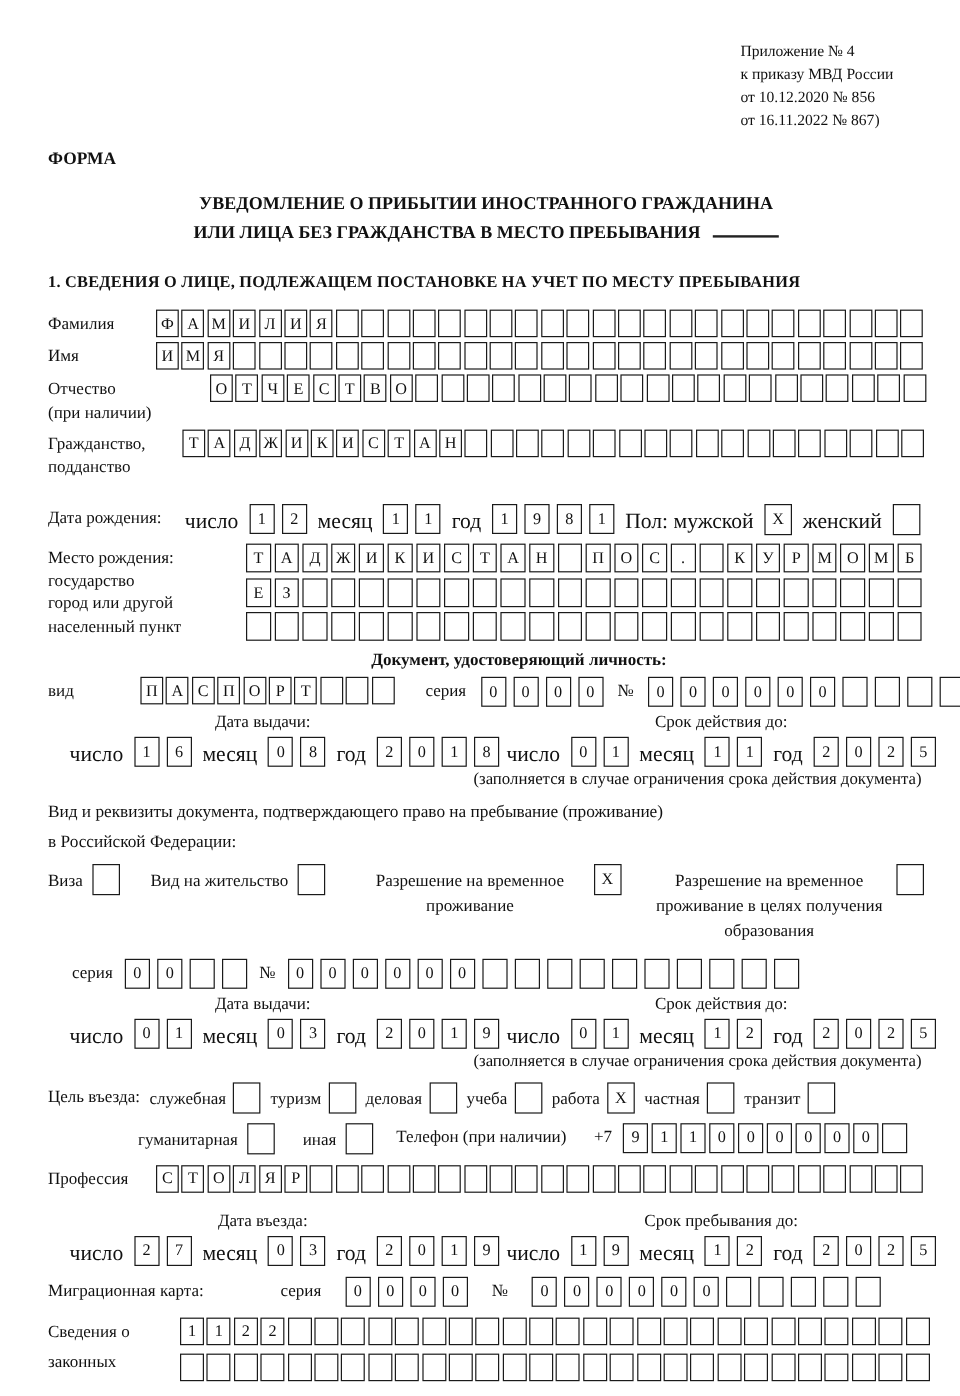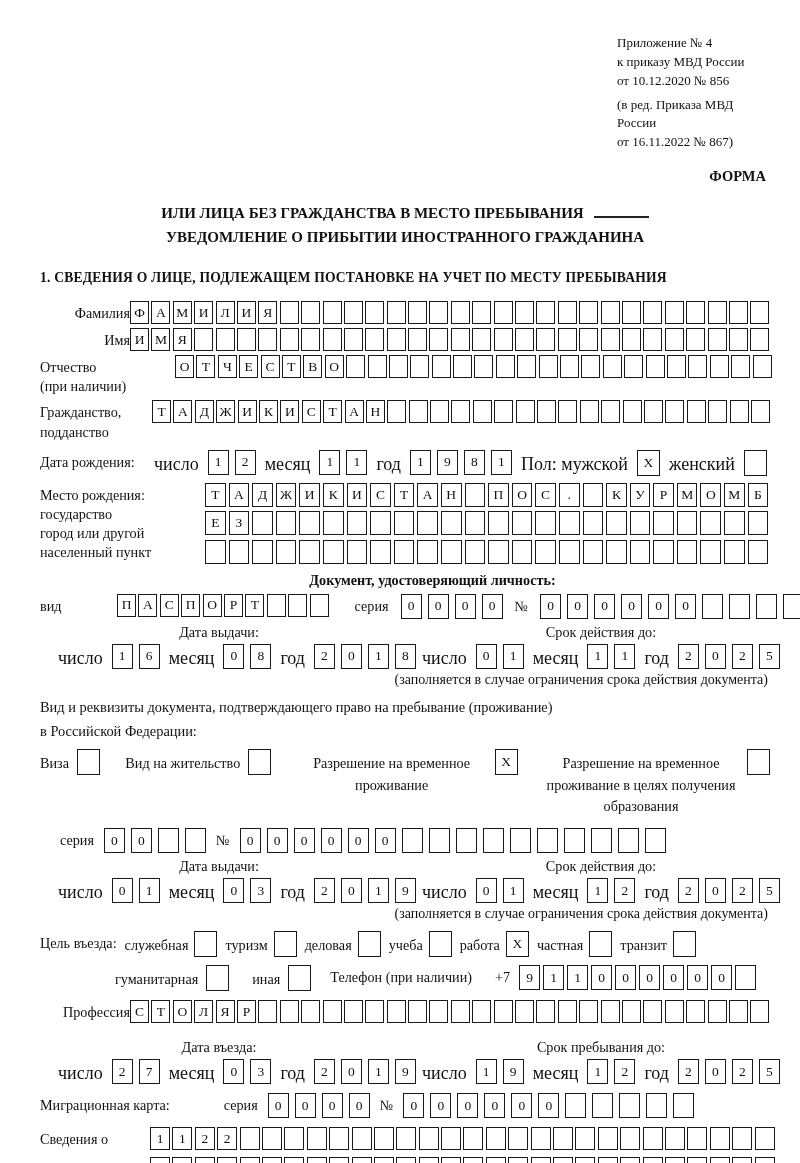--- a/index.html
+++ b/index.html
@@ -8,52 +8,52 @@
     width:800px; height:1163px; overflow:hidden;
     color:#111; font-family:"Liberation Serif","DejaVu Serif",serif;
     font-size:14px;
   }
   .page { padding:34px 30px 0 40px; width:800px; }
 
   
   .annex { margin-left:577px; font-size:13px; line-height:1.45; }
   .annex .gap { margin-top:5px; }
 
-  .forma { text-align:right; padding-right:4px; font-weight:bold; font-size:14.5px; margin-top:16px; }
+  .forma { padding-right:4px; font-weight:bold; font-size:14.5px; margin-top:16px; }
 
   .title { text-align:center; font-weight:bold; font-size:15px; line-height:1.6; margin-top:16px; }
   .blankline { display:inline-block; width:55px; border-bottom:2px solid #222; margin-left:10px; vertical-align:baseline; }
 
   .section1 { font-weight:bold; font-size:13.6px; margin-top:21px; letter-spacing:0.2px; white-space:nowrap; }
 
   
   .frow { display:flex; align-items:flex-start; margin-top:4px; }
   .flabel { flex:0 0 auto; line-height:1.35; padding-top:3px; font-size:14.2px; }
-  .w90{width:90px;text-align:right;} .w135{width:135px;} .w112{width:112px;} .w165{width:165px;} .w65{width:65px;} .w105{width:105px;}
+  .w90{width:90px;} .w135{width:135px;} .w112{width:112px;} .w165{width:165px;} .w65{width:65px;} .w105{width:105px;}
 
   
   .cellrow { display:inline-flex; gap:2.4px; flex:0 0 auto; }
   .cell {
     flex:0 0 auto; width:19px; height:23px; border:1.6px solid #1a1a1a;
     display:flex; align-items:center; justify-content:center;
     font-size:13.5px; background:#fff;
   }
   .cells-lg .cell { width:20.6px; height:24px; }
   .cells-lg { gap:3px; }
   .cells-md .cell { width:20px; }
   .cells-md { gap:2.4px; }
   .stack { display:flex; flex-direction:column; gap:4.5px; }
 
   
   .dlbl { padding-top:4px; flex:0 0 auto; font-size:18px; }
   .dcells { gap:6px; }
   .dcells .cell { width:21px; height:25px; }
   .chkbox .cell { width:23px; height:26px; }
 
-  .birthrow { display:flex; align-items:flex-start; gap:9px; margin-top:8px; }
+  .birthrow { display:flex; align-items:flex-start; gap:9px; margin-top:21px; }
 
   .doc-header { text-align:center; padding-left:55px; font-weight:bold; font-size:14.2px; margin-top:8px; }
 
   .inlbl { padding-top:4px; flex:0 0 auto; font-size:14.2px; }
 
   .dates-pair { display:flex; margin-top:5px;gap:24px; }
   .dhalf-l { width:358px; flex:0 0 auto; }
   .dhalf-r { flex:1; }
   .dtitle { text-align:center; font-size:14.2px; }
   .dgrp { display:flex; gap:9px; margin-top:3px; }
@@ -72,44 +72,43 @@
   .seriarow { display:flex; gap:10px; margin-top:11px; margin-left:20px; align-items:flex-start; }
 
   .purpose { display:flex; gap:8px; margin-top:9px; align-items:flex-start; flex-wrap:nowrap; }
   .purpose .chk { gap:6px; }
   .purpose2 { display:flex; gap:9px; margin-top:8px; margin-left:75px; align-items:flex-start; }
   .phone-lbl { padding-top:4px; margin-left:10px; font-size:14.2px; }
   .phone-prefix { padding-top:4px; margin-left:14px; font-size:14.2px; }
   .pcells { gap:3px; }
   .pcells .cell { width:21px; height:25px; }
 
-  .migrow { display:flex; gap:10px; margin-top:9px; align-items:flex-start; }
+  .migrow { display:flex; gap:20px; margin-top:9px; align-items:flex-start; }
   .mig-series-lbl { margin-left:44px; }
 
   .reps { display:flex; margin-top:7px; }
   .reps-label { width:110px; flex:0 0 auto; line-height:1.78; padding-top:2px; font-size:14.2px; }
 </style>
 </head>
 <body>
 
 <div class="page">
 
   <div class="annex">
     <div>Приложение № 4</div>
     <div>к приказу МВД России</div>
     <div>от 10.12.2020 № 856</div>
-    <div class="gap">(в ред. Приказа МВД России</div>
     <div>от 16.11.2022 № 867)</div>
   </div>
 
   <div class="forma">ФОРМА</div>
 
   <div class="title">
+    <div>УВЕДОМЛЕНИЕ О ПРИБЫТИИ ИНОСТРАННОГО ГРАЖДАНИНА</div>
     <div><span>ИЛИ ЛИЦА БЕЗ ГРАЖДАНСТВА В МЕСТО ПРЕБЫВАНИЯ</span><span class="blankline"></span></div>
-    <div>УВЕДОМЛЕНИЕ О ПРИБЫТИИ ИНОСТРАННОГО ГРАЖДАНИНА</div>
   </div>
 
   <div class="section1">1. СВЕДЕНИЯ О ЛИЦЕ, ПОДЛЕЖАЩЕМ ПОСТАНОВКЕ НА УЧЕТ ПО МЕСТУ ПРЕБЫВАНИЯ</div>
 
   <div class="frow" style="margin-top:15px">
     <div class="flabel w90">Фамилия</div>
     <div class="cellrow">
         <span class="cell">Ф</span>
         <span class="cell">А</span>
         <span class="cell">М</span>

